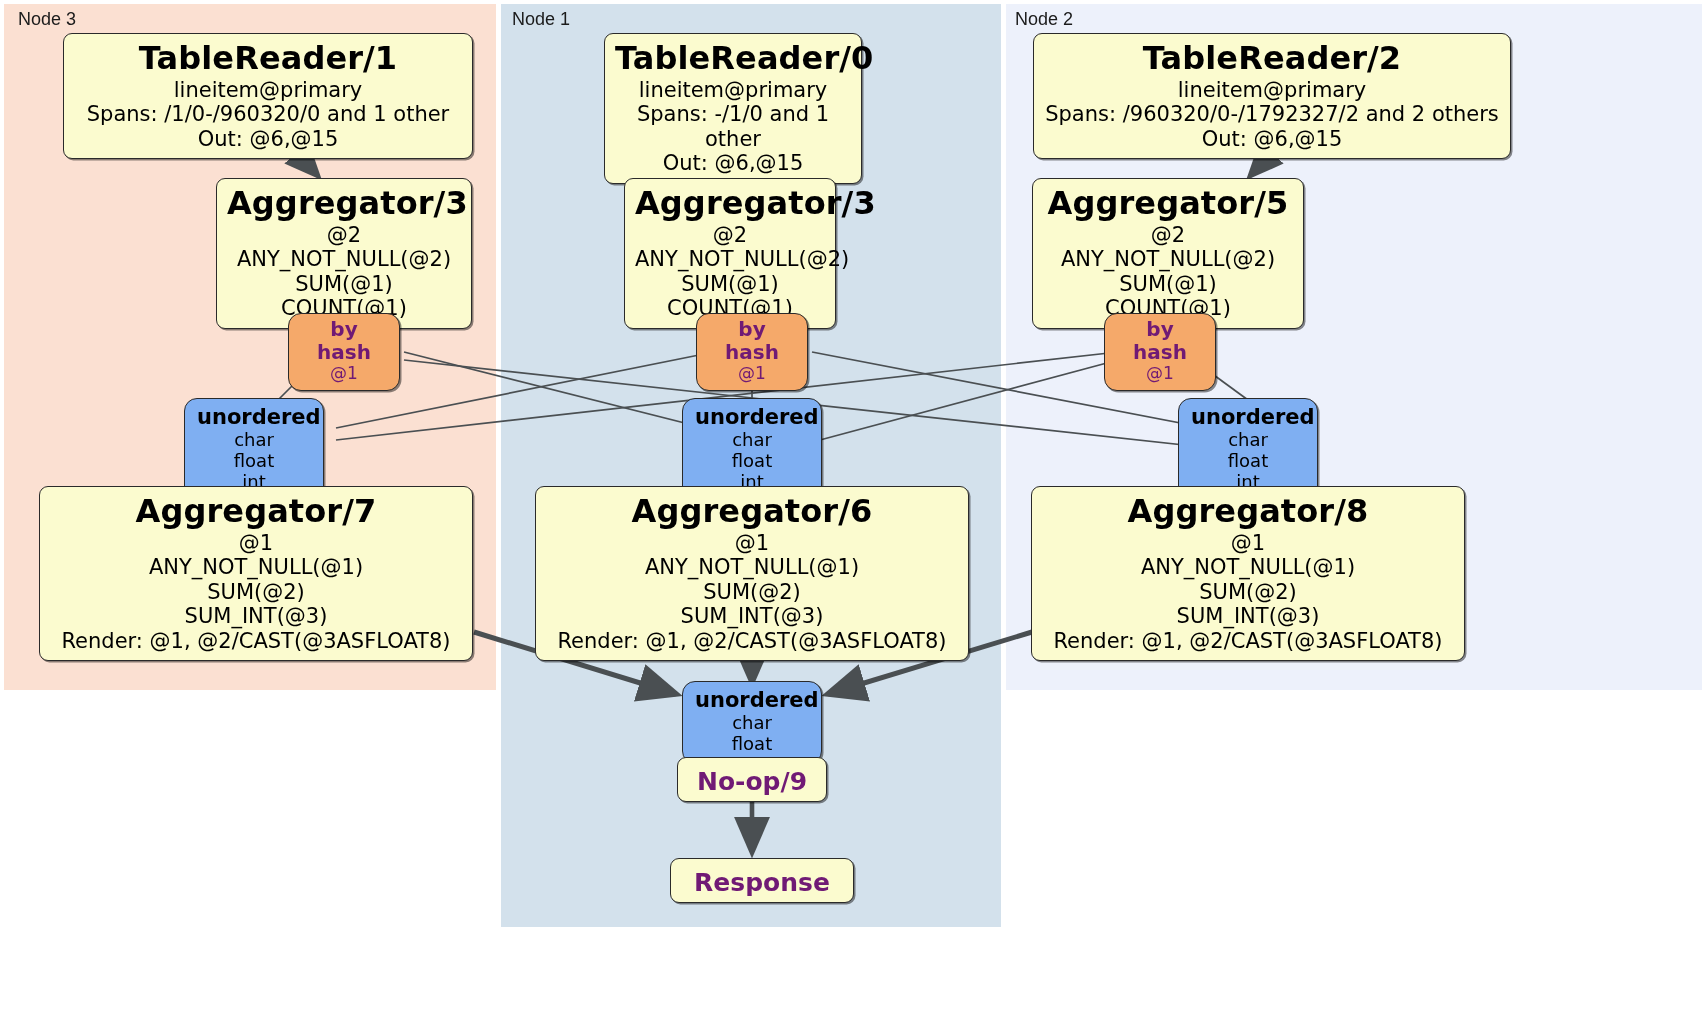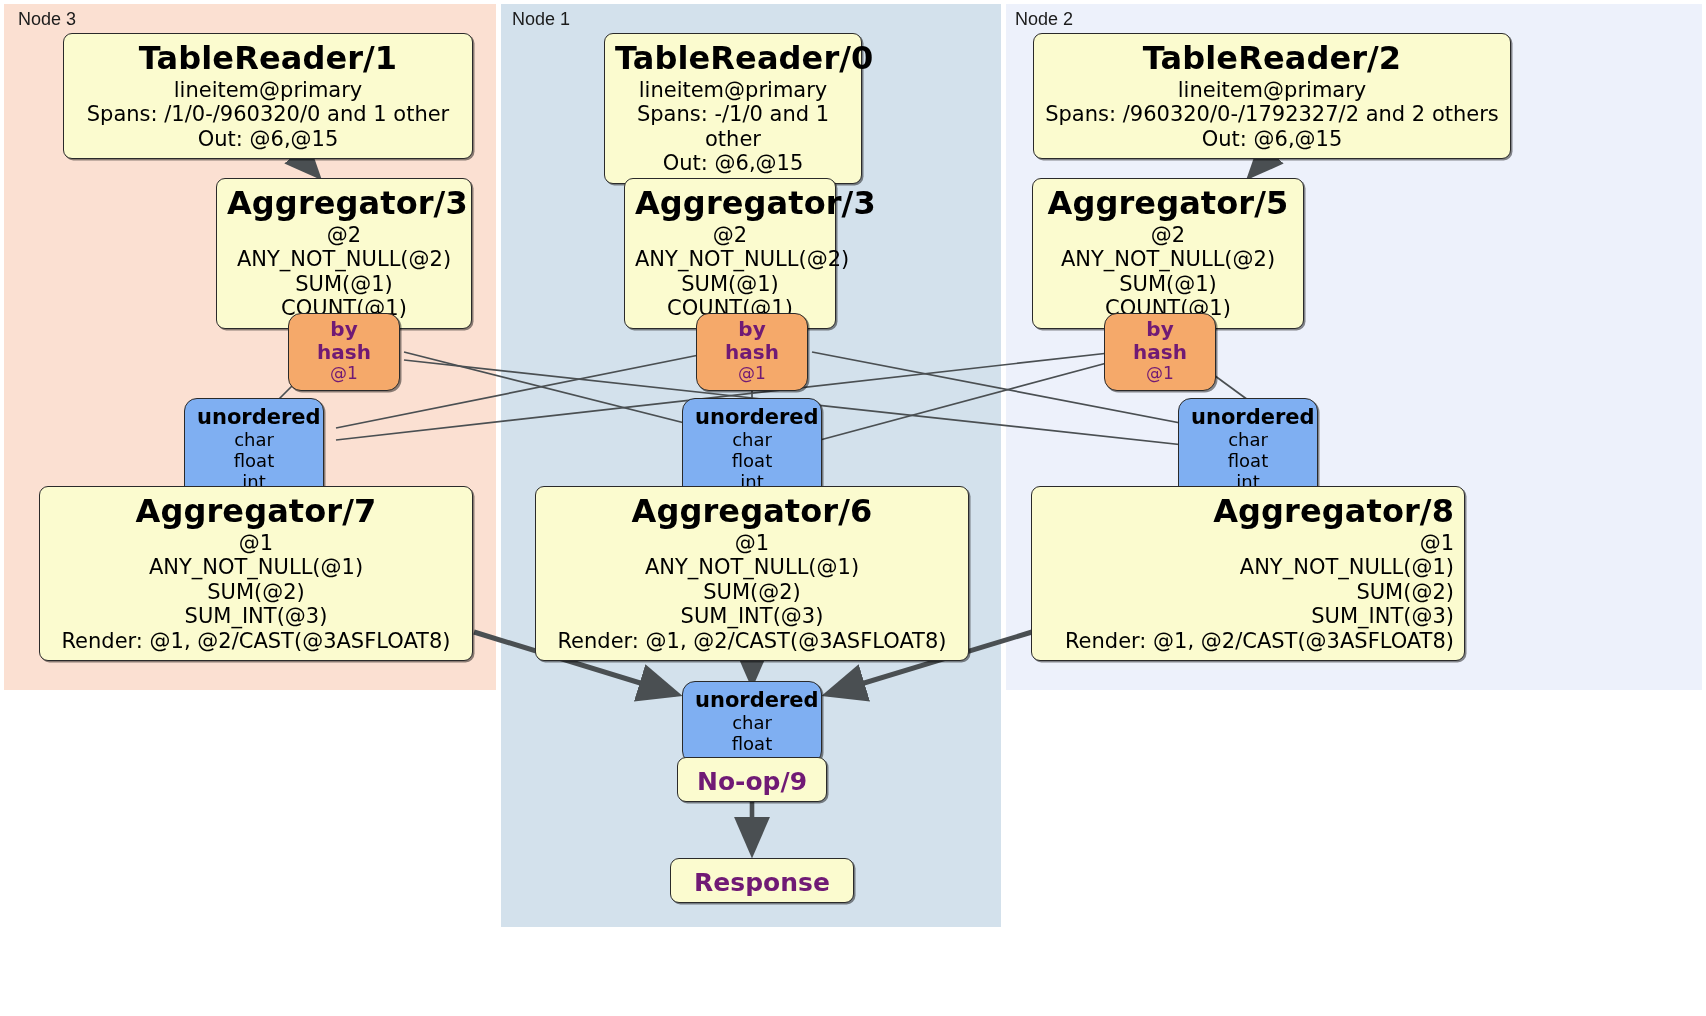--- a/index.html
+++ b/index.html
@@ -209,21 +209,21 @@
     <div class="line">@1</div>
   </div>
 
   <div class="node recv" style="left:1178px;top:398px;width:140px;">
     <div class="title">unordered</div>
     <div class="line">char</div>
     <div class="line">float</div>
     <div class="line">int</div>
   </div>
 
-  <div class="node proc" style="left:1031px;top:486px;width:434px;text-align:right;">
+  <div class="node proc" style="left:1031px;top:486px;width:434px;">
     <div class="title">Aggregator/8</div>
     <div class="line">@1</div>
     <div class="line">ANY_NOT_NULL(@1)</div>
     <div class="line">SUM(@2)</div>
     <div class="line">SUM_INT(@3)</div>
     <div class="line">Render: @1, @2/CAST(@3ASFLOAT8)</div>
   </div>
 
 </div>
 

